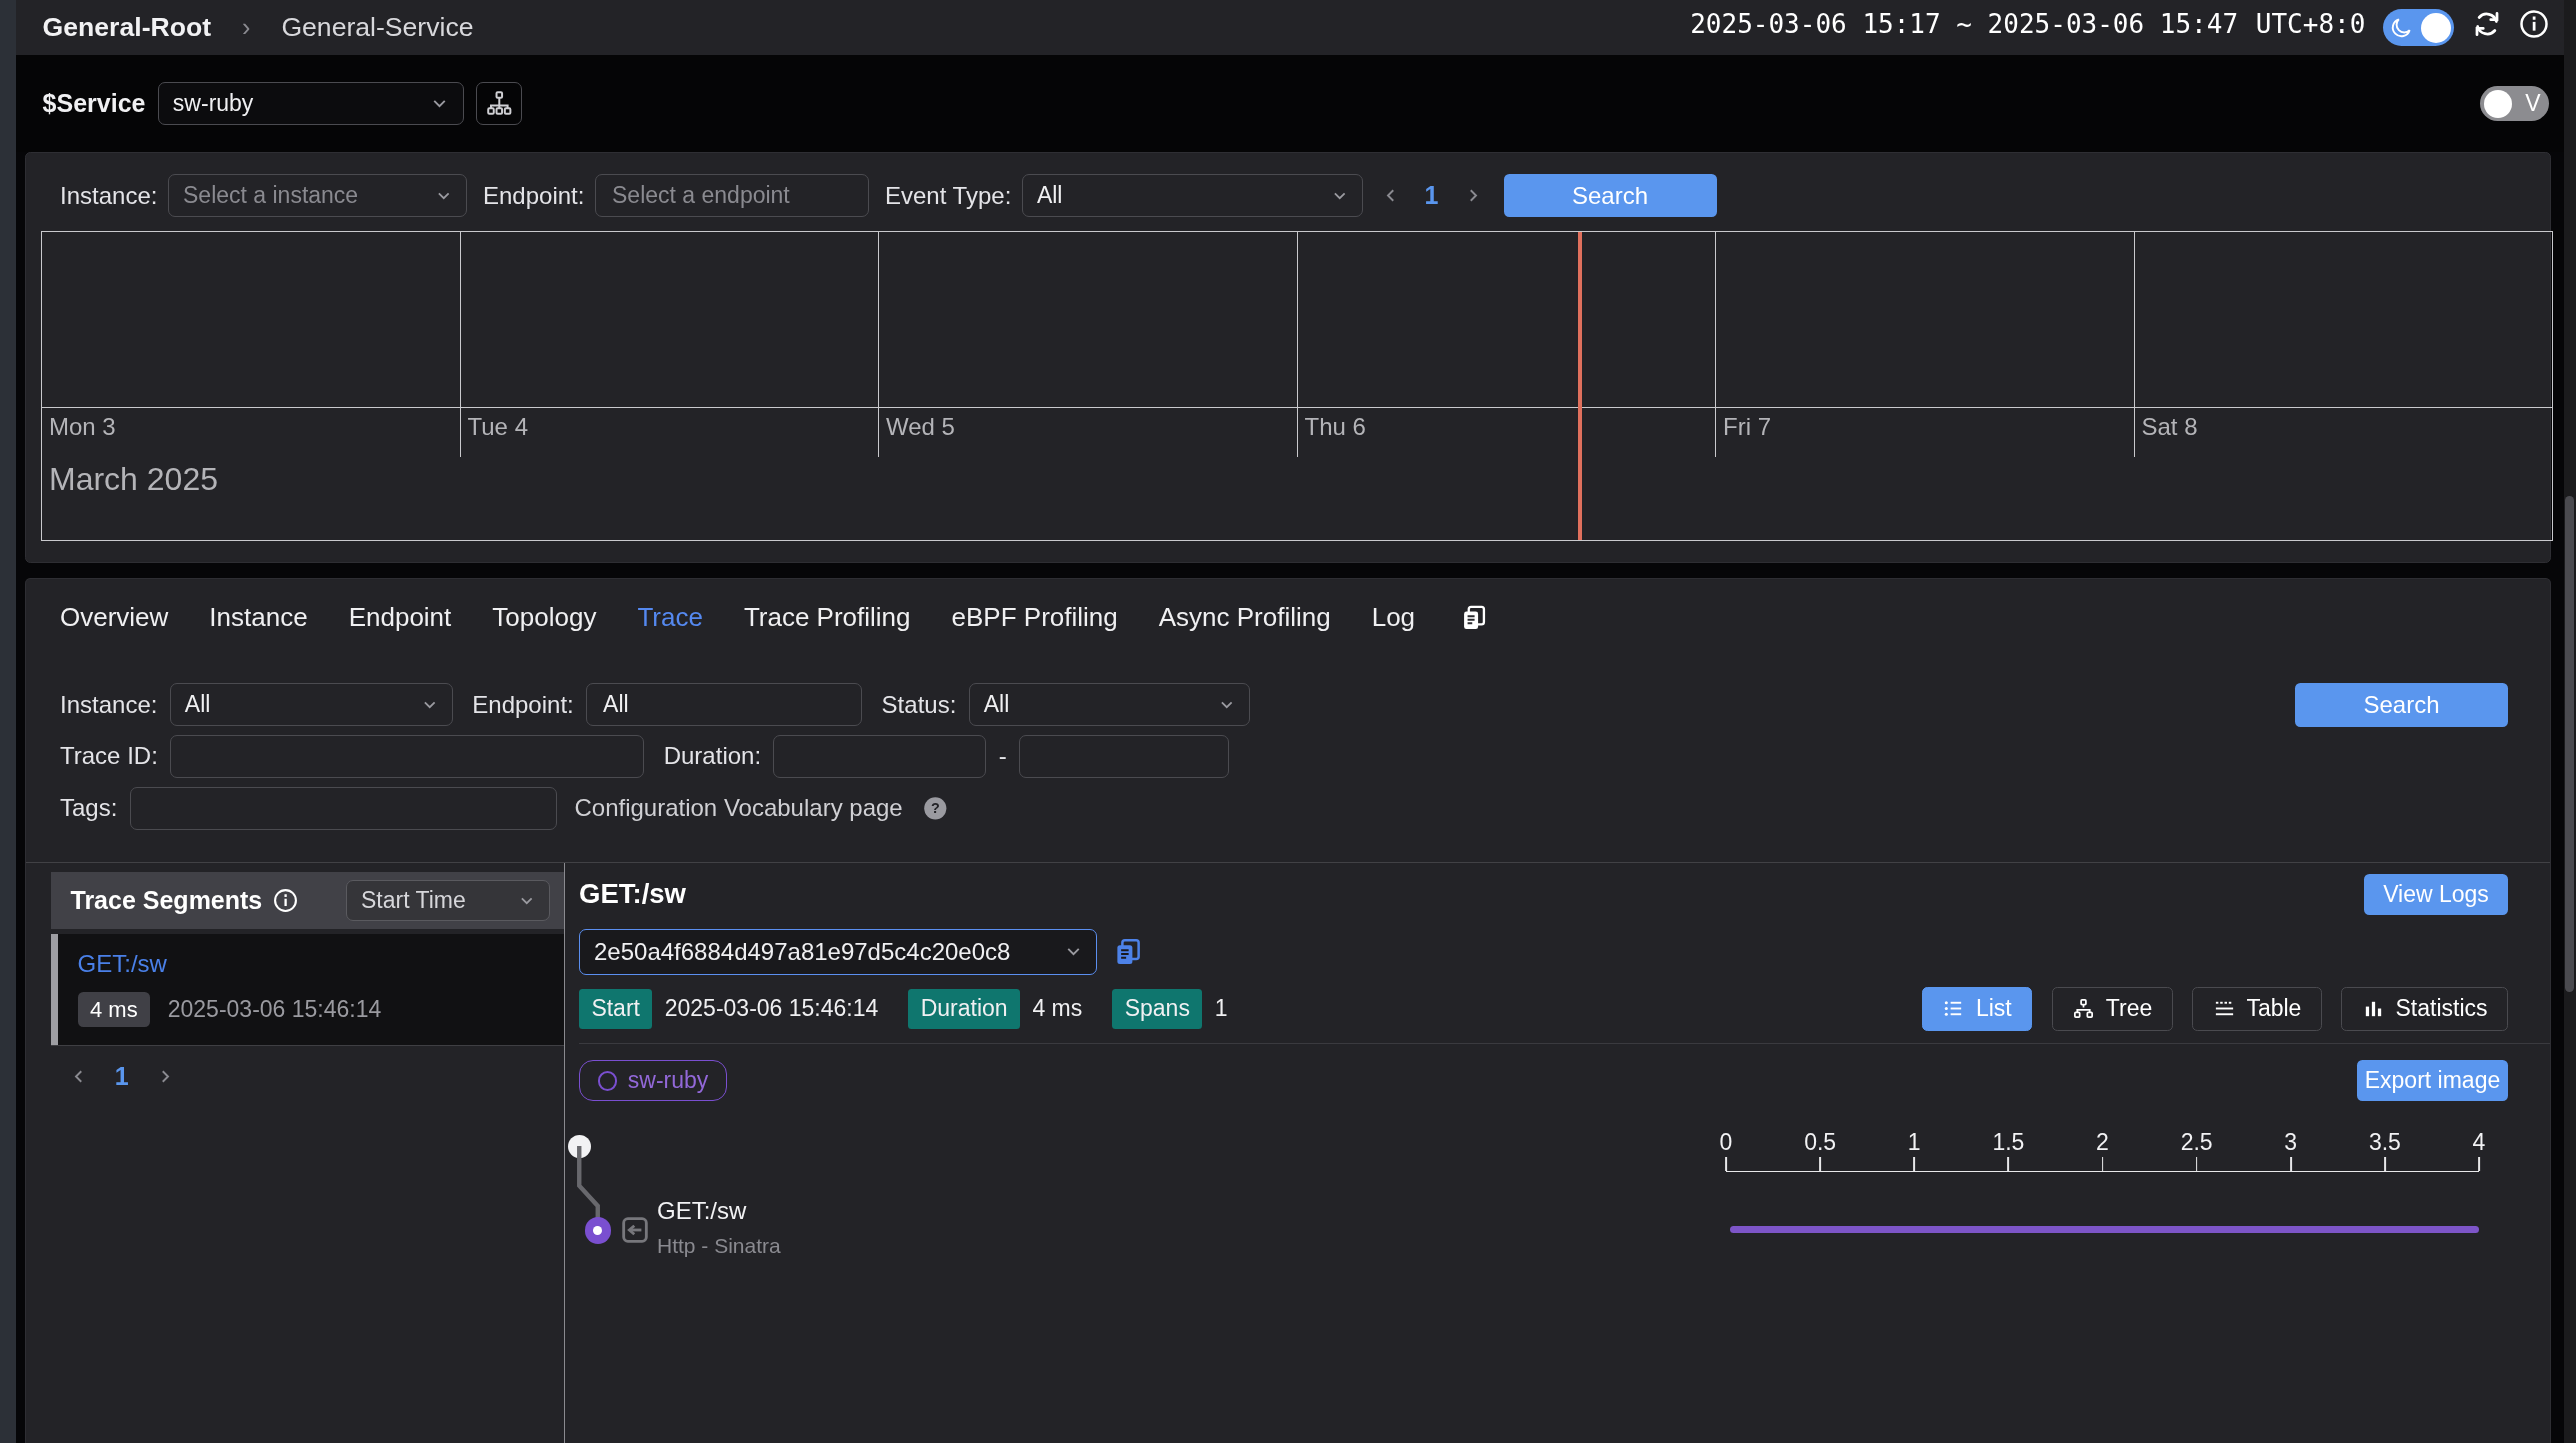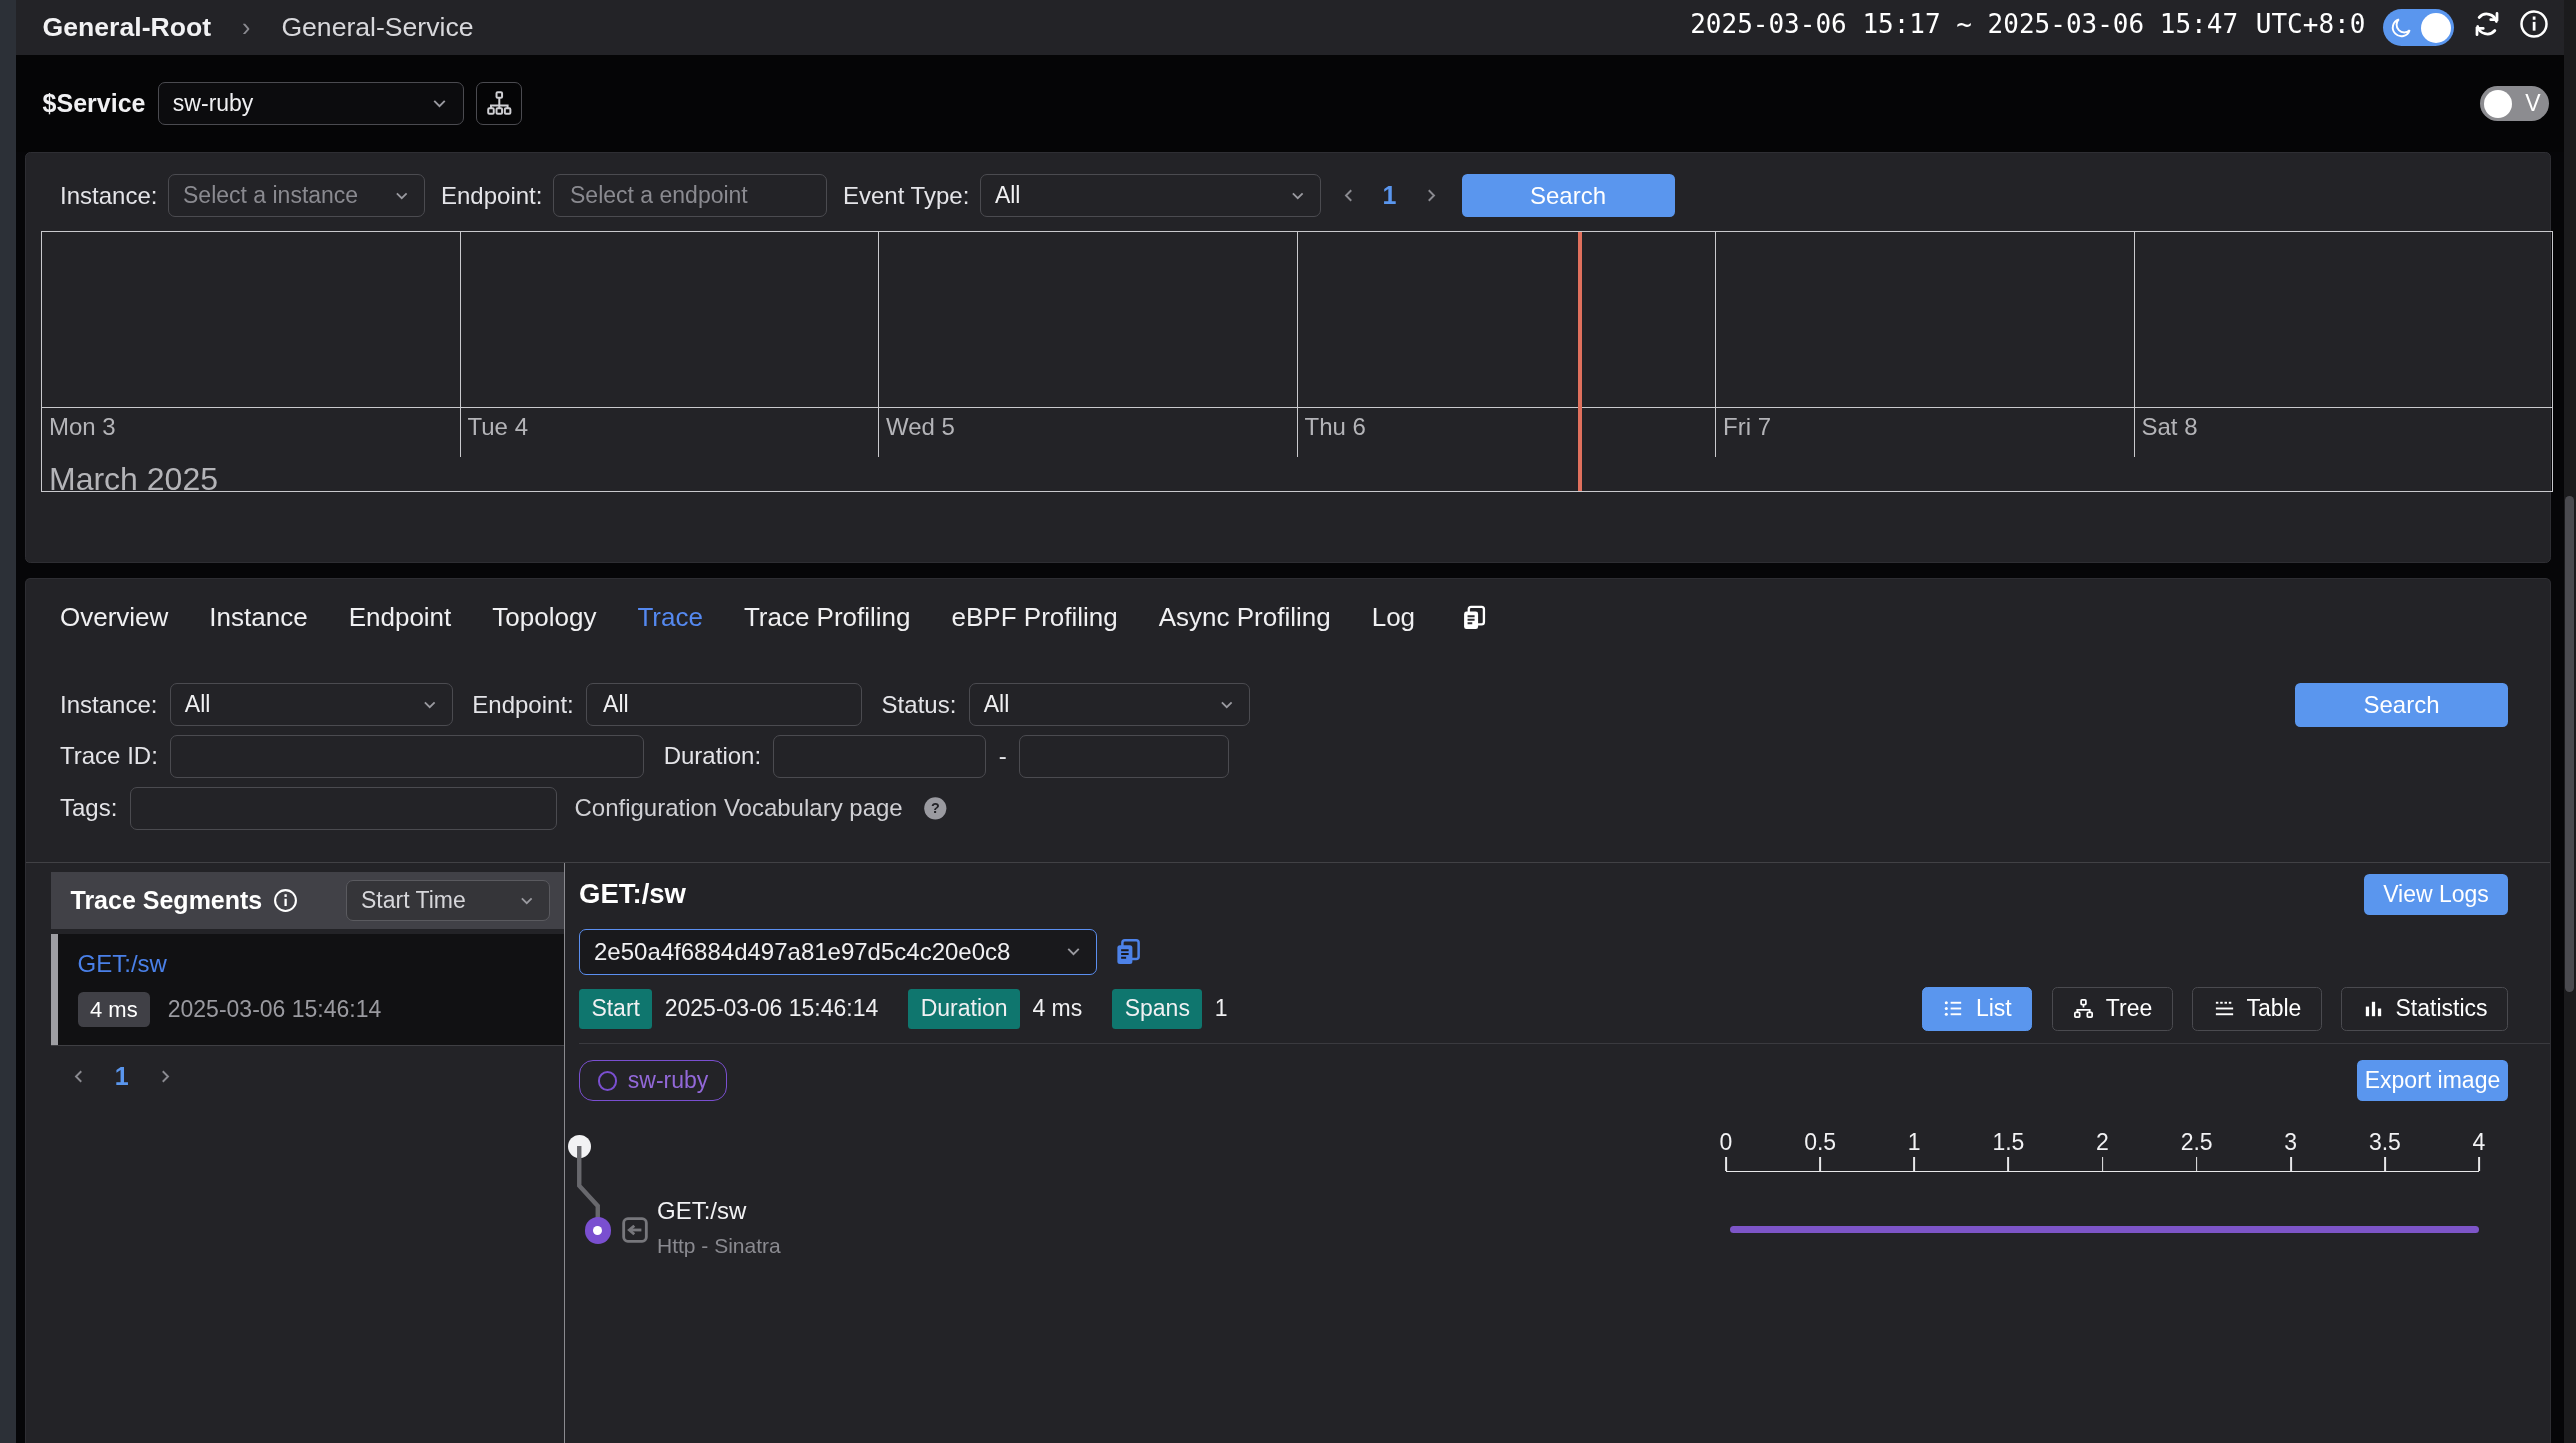--- a/index.html
+++ b/index.html
@@ -51,21 +51,21 @@
               display:flex; align-items:center; justify-content:center; cursor:pointer;
               font-family:"Liberation Sans",sans-serif; }
 
   
   .p1-row { display:flex; align-items:center; margin:21px 0 0 34px; }
   .p1-row .field-label { margin-right:10.6px; }
   .pager { display:flex; align-items:center; gap:23px; margin:0 21px 0 17.7px; }
   .pager .pg-num { color:#5a96ee; font-size:25px; font-weight:bold; }
 
   
-  .cal { position:absolute; left:15px; top:78px; width:2512px; height:261px; border:0.9px solid #c9c9cd;padding-left:44px; }
+  .cal { position:absolute; left:15px; top:78px; width:2512px; height:310px; border:0.9px solid #c9c9cd;padding-left:44px; }
   .cal-grid { position:absolute; left:0; top:0; right:0; height:225px; display:flex; }
   .cal-col { flex:1; border-right:0.9px solid #c9c9cd; position:relative; }
   .cal-col:last-child { border-right:none; }
   .cal-day { position:absolute; left:7px; top:181px; font-size:24px; color:#b4b4b8; }
   .cal-hline { position:absolute; left:0; right:0; top:175px; border-top:0.9px solid #c9c9cd; }
   .cal-month { position:absolute; left:7px; top:229px; font-size:32px; color:#b4b4b8; }
   .cal-marker { position:absolute; top:0; bottom:0; width:3.5px; background:#e0705d; }
 
   
   .tabs { display:flex; align-items:center; gap:41px; padding:23px 0 0 34px; }
@@ -206,21 +206,21 @@
     </span>
     <div class="v-toggle">
       <span class="knob"></span>
       <span class="v-label">V</span>
     </div>
   </div>
 
   <div class="panel1">
     <div class="p1-row">
       <span class="field-label">Instance:</span>
-      <div class="sel" style="width:257px;">
+      <div class="sel" style="width:299px;">
         <span style="color:#8a8a90;">Select a instance</span>
         <span class="chev">
           <svg width="19.5" height="19.5" viewBox="0 0 24 24">
               <polyline points="6,9 12,15 18,9" fill="none" stroke="#9a9aa0" stroke-width="2.2"></polyline>
             </svg>
         </span>
       </div>
       <span class="field-label" style="margin-left:16px;">Endpoint:</span>
       <input class="box" style="width: 274px;" placeholder="Select a endpoint">
       <span class="field-label" style="margin-left:16px;">Event Type:</span>

